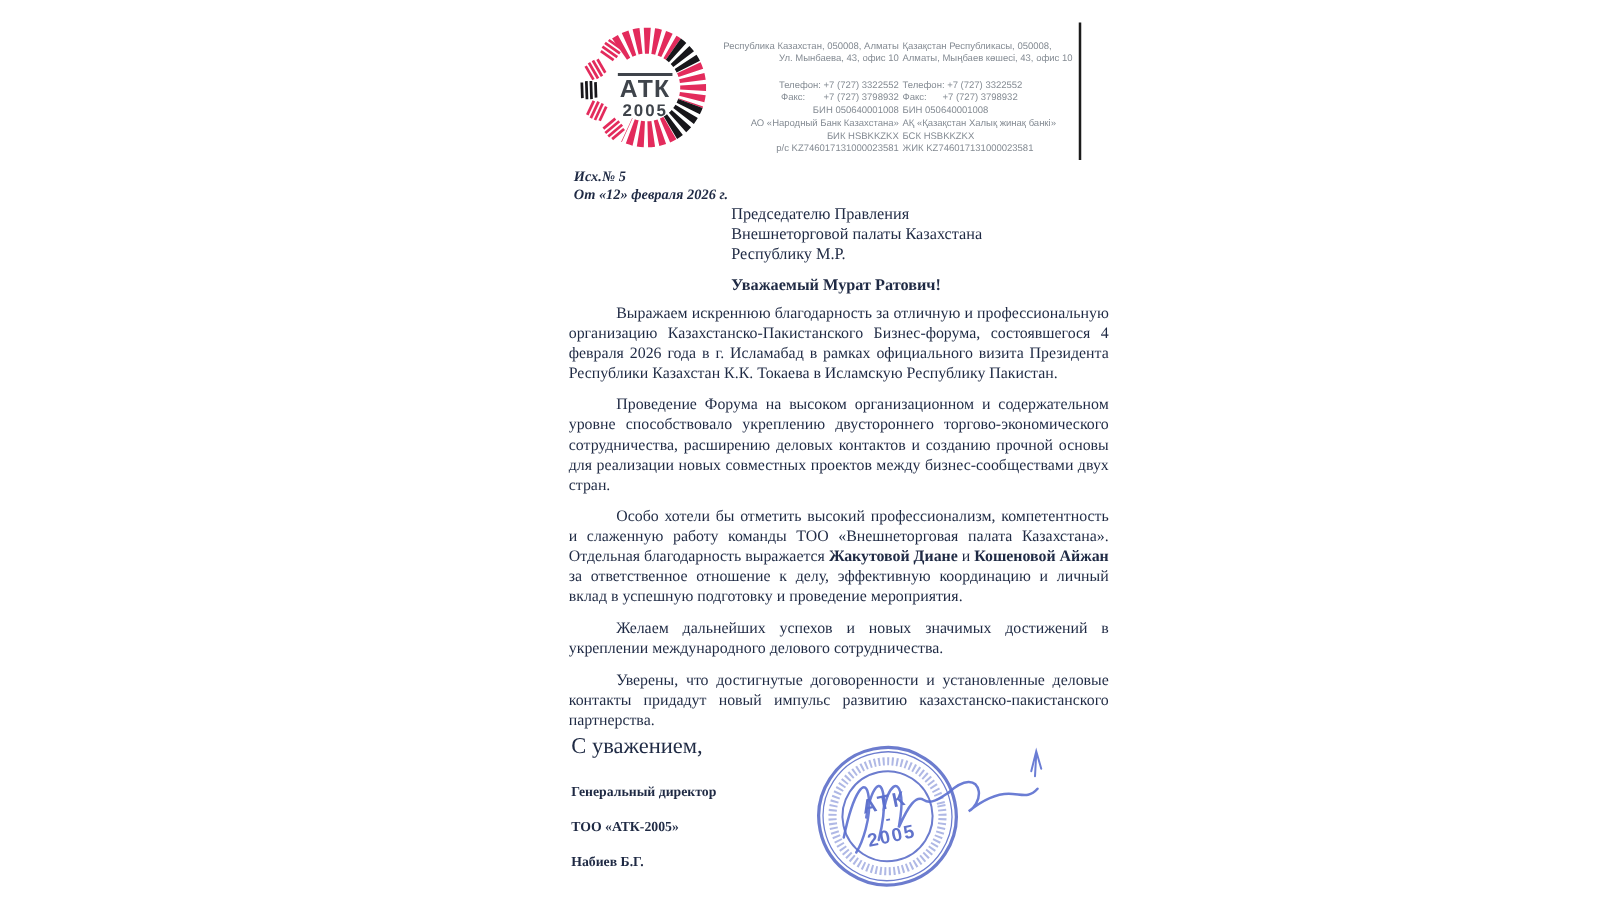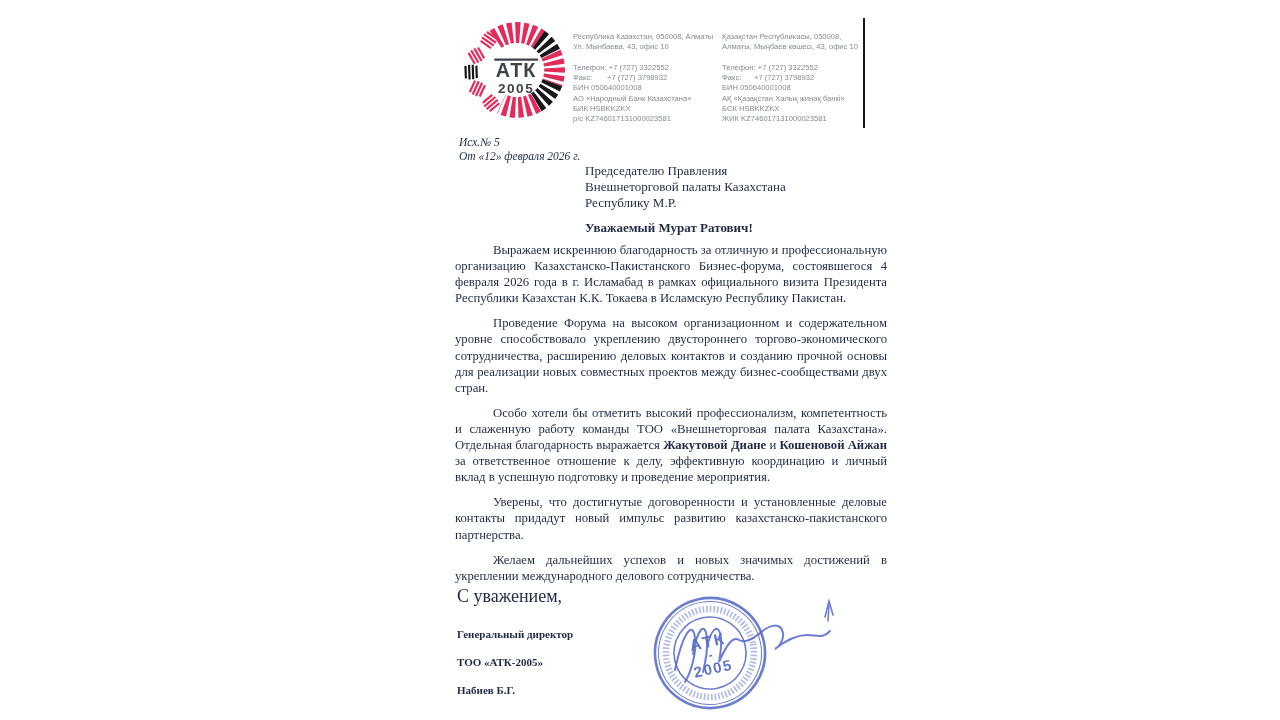--- a/index.html
+++ b/index.html
@@ -7,28 +7,28 @@
     width:1280px;height:720px;background:#ffffff;overflow:hidden;
     font-family:"Liberation Serif","DejaVu Serif",serif;
   }
   .page{position:absolute;left:0;top:0;width:1280px;height:720px;background:#ffffff;}
   .letter{position:absolute;left:455px;top:0;width:432px;height:720px;}
 
   
   .letterhead{position:absolute;left:0;top:18px;width:432px;height:118px;}
   .logo{position:absolute;left:6px;top:0;width:104px;height:104px;}
   .lh-col{position:absolute;top:14px;color:#848b93;font-family:"Liberation Sans","DejaVu Sans",sans-serif;}
-  .col-ru{left:118px;width:146px;}
+  .col-ru{left:118px;width:146px;text-align:right;}
   .col-kz{left:267px;width:146px;}
   .lh-line{font-size:7.6px;line-height:10.3px;min-height:10.3px;white-space:pre;}
   .lh-rule{position:absolute;left:408px;top:0;width:1.5px;height:110px;background:#1b1b1b;}
 
   
   .ref{position:absolute;left:4px;top:136px;color:#1f2a44;}
-  .ref-no,.ref-date{font-style:italic;font-weight:normal;font-size:11.5px;line-height:13.5px;}
+  .ref-no,.ref-date{font-style:italic;font-weight:bold;font-size:11.5px;line-height:13.5px;}
 
   
   .recipient{position:absolute;left:130px;top:163px;color:#1f2a44;}
   .rcp-line{font-weight:normal;font-size:13px;line-height:16px;}
   .salutation{position:absolute;left:130px;top:220px;font-weight:bold;font-size:13px;color:#1f2a44;}
 
   
   .body{position:absolute;left:0;top:242px;width:432px;color:#1f2a44;}
   .para{margin:0 0 9px 0;font-size:12.7px;line-height:16.1px;text-align:justify;text-indent:38px;}
   .para .b{font-weight:bold;}
@@ -130,22 +130,22 @@
         <div class="rcp-line">Внешнеторговой палаты Казахстана</div>
         <div class="rcp-line">Республику М.Р.</div>
       </div>
 
     <div class="salutation">Уважаемый Мурат Ратович!</div>
 
     <div class="body">
       <p class="para"><span>Выражаем искреннюю благодарность за отличную и профессиональную организацию Казахстанско-Пакистанского Бизнес-форума, состоявшегося 4 февраля 2026 года в г. Исламабад в рамках официального визита Президента Республики Казахстан К.К. Токаева в Исламскую Республику Пакистан.</span></p>
       <p class="para"><span>Проведение Форума на высоком организационном и содержательном уровне способствовало укреплению двустороннего торгово-экономического сотрудничества, расширению деловых контактов и созданию прочной основы для реализации новых совместных проектов между бизнес-сообществами двух стран.</span></p>
       <p class="para"><span>Особо хотели бы отметить высокий профессионализм, компетентность и слаженную работу команды ТОО «Внешнеторговая палата Казахстана». Отдельная благодарность выражается </span><span class="b">Жакутовой Диане</span><span> и </span><span class="b">Кошеновой Айжан</span><span> за ответственное отношение к делу, эффективную координацию и личный вклад в успешную подготовку и проведение мероприятия.</span></p>
+      <p class="para"><span>Желаем дальнейших успехов и новых значимых достижений в укреплении международного делового сотрудничества.</span></p>
       <p class="para"><span>Уверены, что достигнутые договоренности и установленные деловые контакты придадут новый импульс развитию казахстанско-пакистанского партнерства.</span></p>
-      <p class="para"><span>Желаем дальнейших успехов и новых значимых достижений в укреплении международного делового сотрудничества.</span></p>
     </div>
 
     <div class="closing">С уважением,</div>
     <div class="sig sig-pos">Генеральный директор</div>
     <div class="sig sig-co">ТОО «АТК-2005»</div>
     <div class="sig sig-name">Набиев Б.Г.</div>
 
     <svg class="stamp" viewBox="0 0 210 128" aria-hidden="true">
       <g transform="rotate(-12 75 63)" stroke="#4c60c4" fill="none" opacity="0.82">
         <circle cx="75" cy="63" r="55" stroke-width="2.6"></circle>

